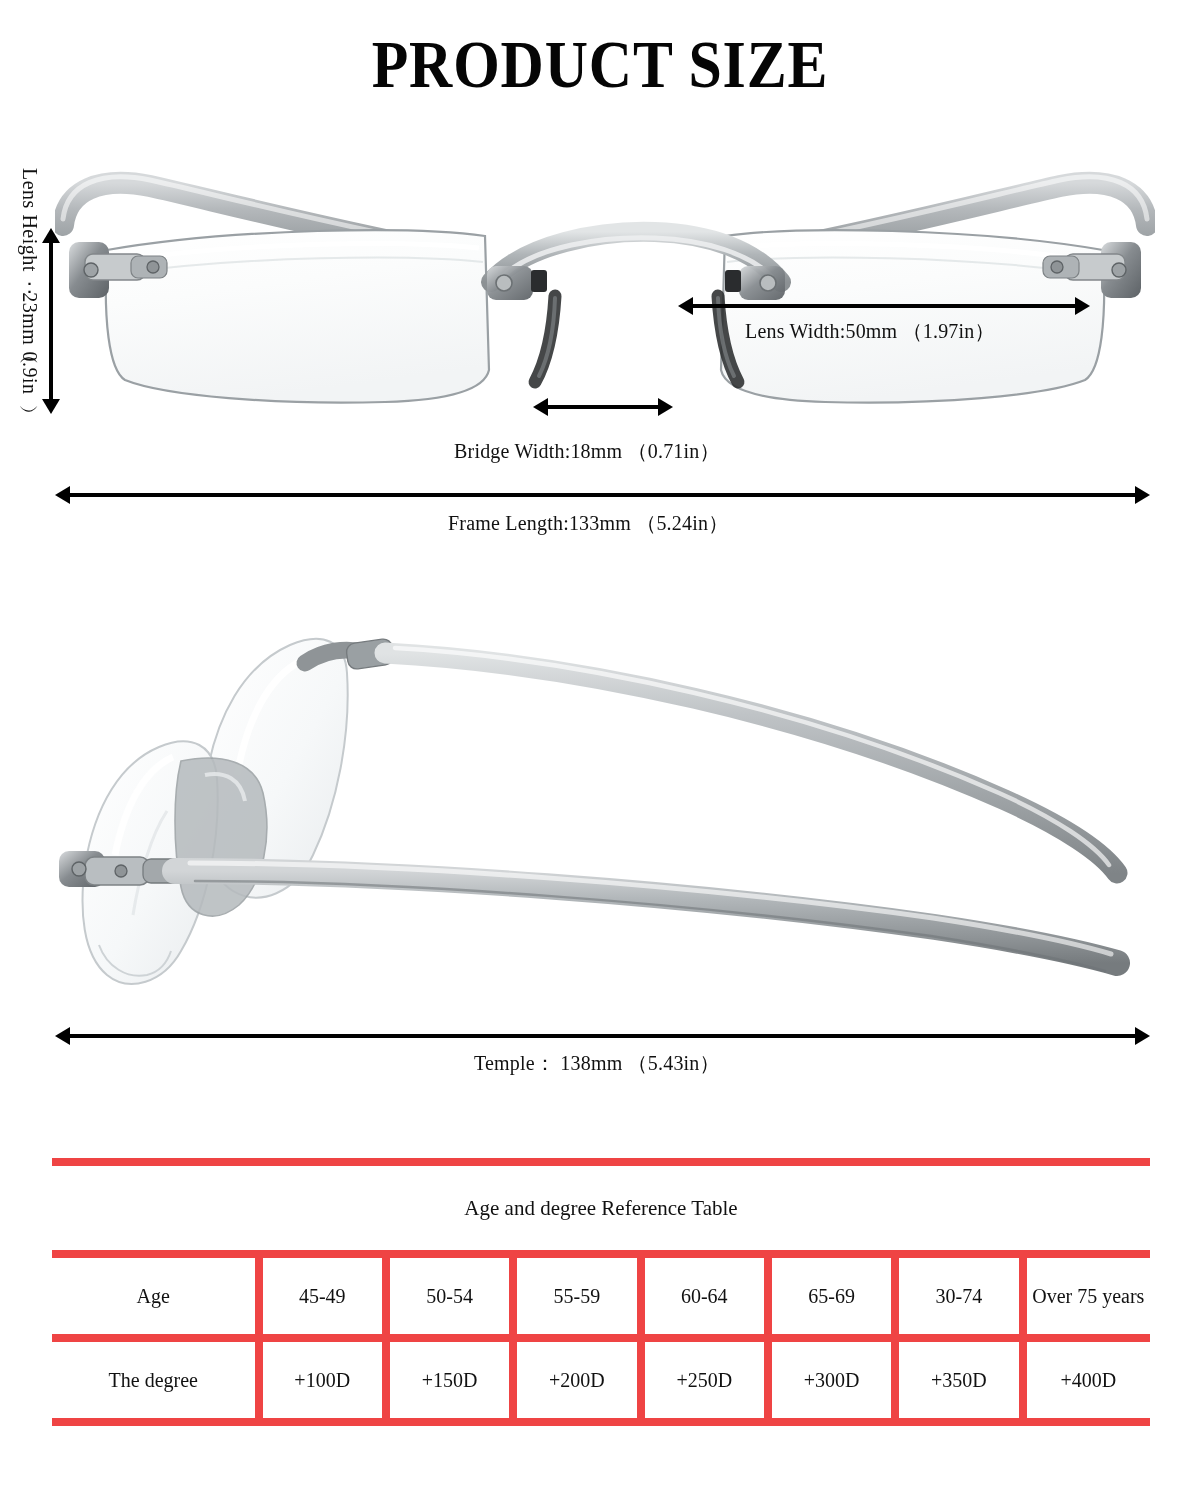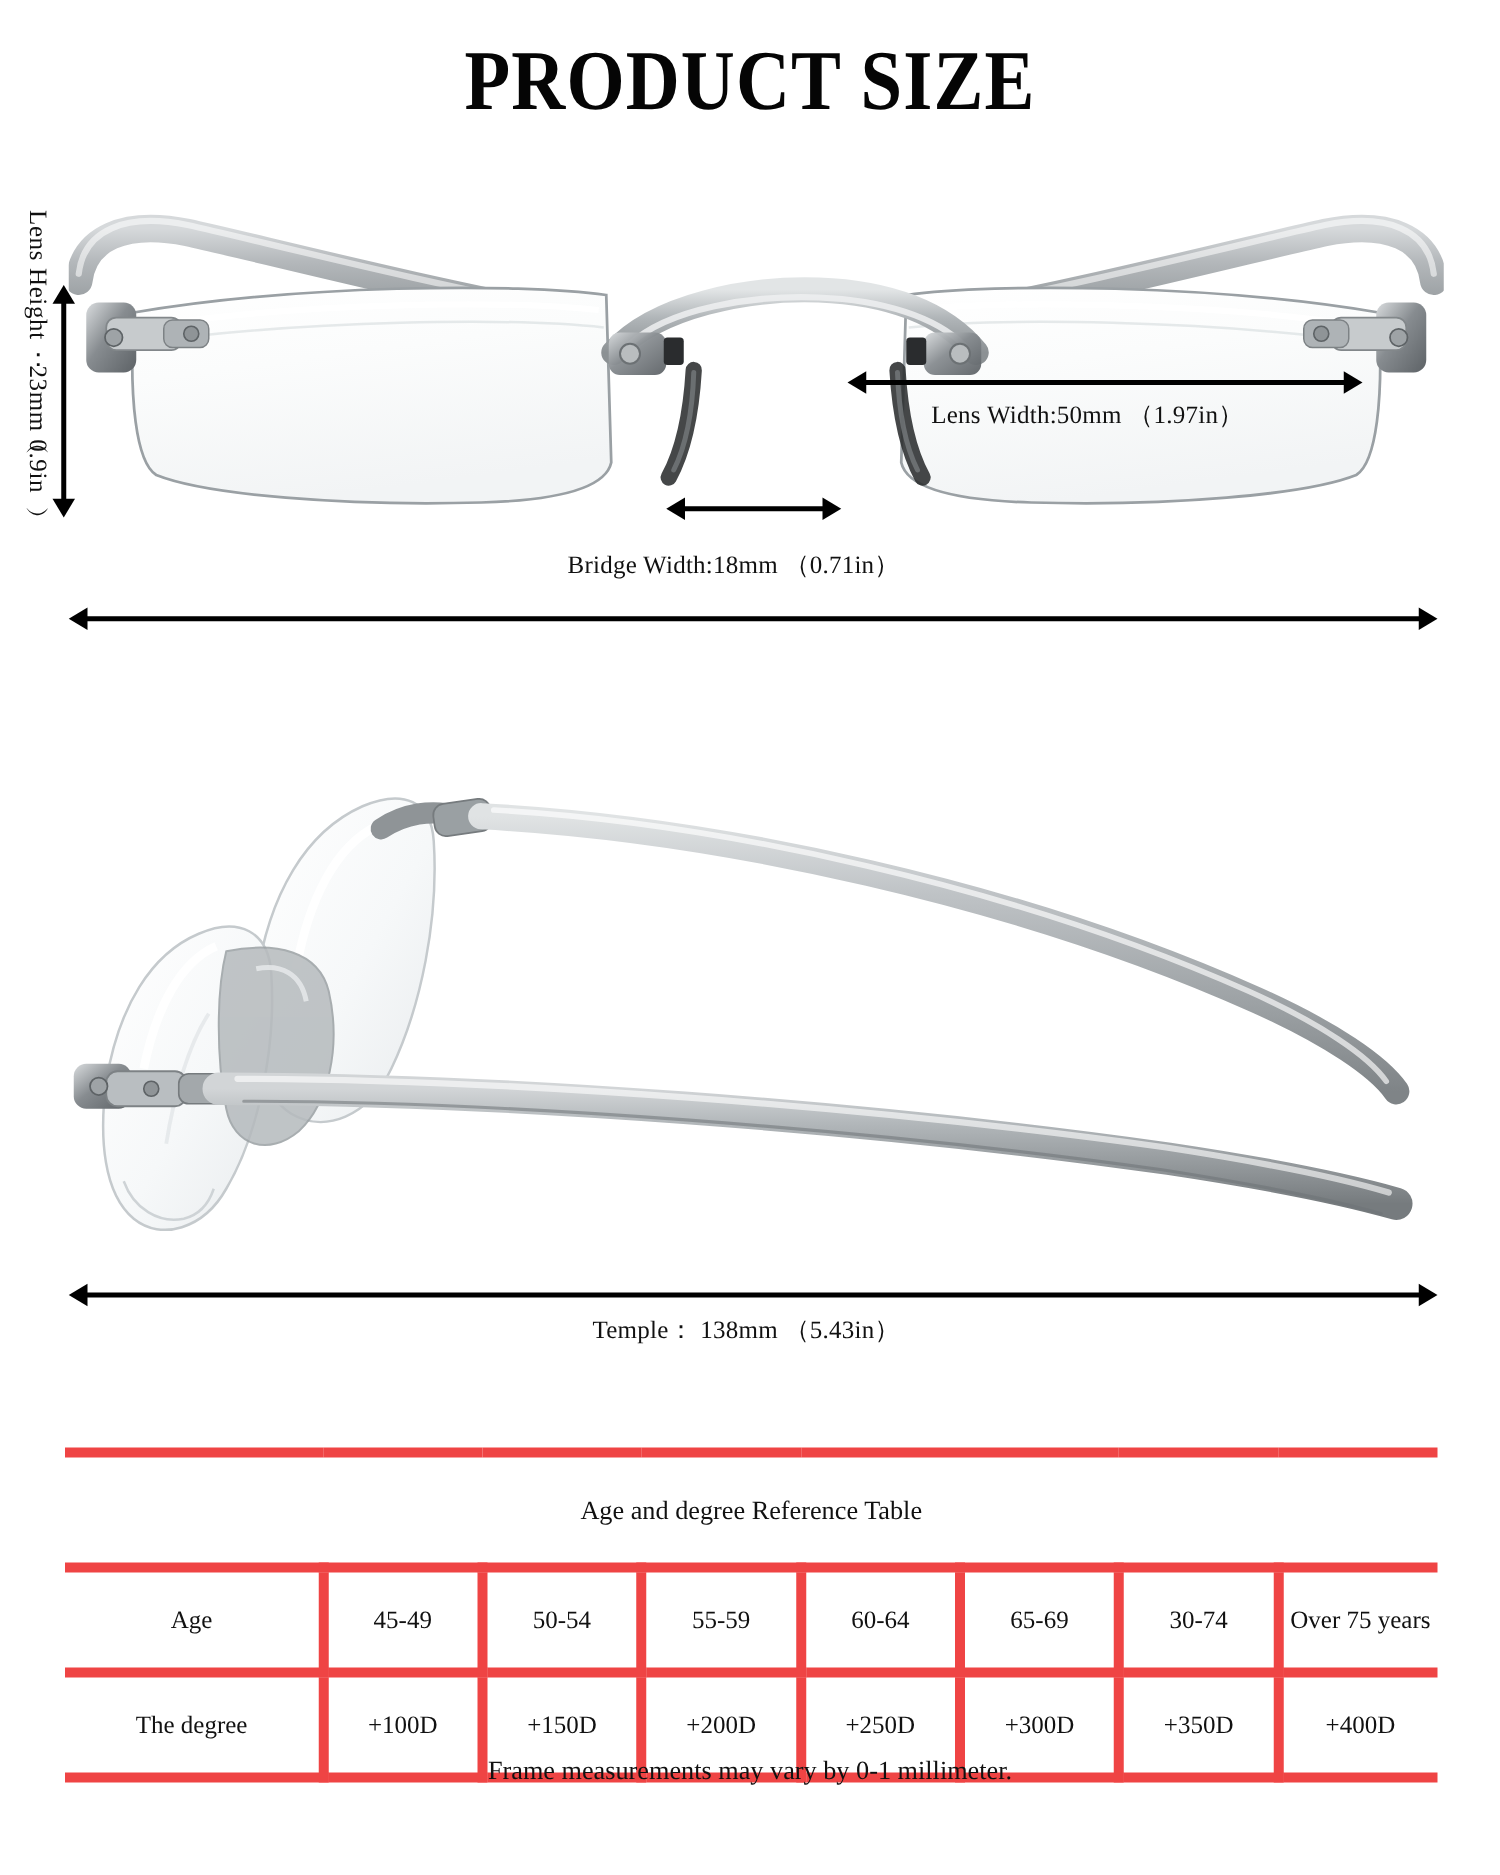--- a/index.html
+++ b/index.html
@@ -203,20 +203,21 @@
     <span class="head left"></span>
     <span class="head right"></span>
   </div>
   <div class="lbl" style="left:442px; top:438px;margin-left:12px;">Bridge Width:18mm （0.71in）</div>
 
   <div class="h-arrow" style="left:55px; top:486px; width:1095px;">
     <span class="shaft"></span>
     <span class="head left"></span>
     <span class="head right"></span>
   </div>
+  <div class="lbl" style="left:448px; top:510px;">Frame Length:133mm （5.24in）</div>
 
   <svg class="art" style="left:55px; top:615px;" width="1095" height="390" viewBox="0 0 1095 390">
     <defs>
       <linearGradient id="sTemple" x1="0" y1="0" x2="0" y2="1">
         <stop offset="0%" stop-color="#e0e3e4"></stop>
         <stop offset="28%" stop-color="#bfc3c6"></stop>
         <stop offset="70%" stop-color="#9ba0a3"></stop>
         <stop offset="100%" stop-color="#7f8487"></stop>
       </linearGradient>
       <linearGradient id="sTemple2" x1="0" y1="0" x2="0" y2="1">
@@ -293,15 +294,14 @@
         <td class="c">+150D</td>
         <td class="c">+200D</td>
         <td class="c">+250D</td>
         <td class="c">+300D</td>
         <td class="c">+350D</td>
         <td class="c">+400D</td>
       </tr>
     </tbody>
   </table>
 
-  <div class="footnote">Frame measurements may vary by 0-1 millimeter.</div>
 
 </div>
 
 </body></html>

